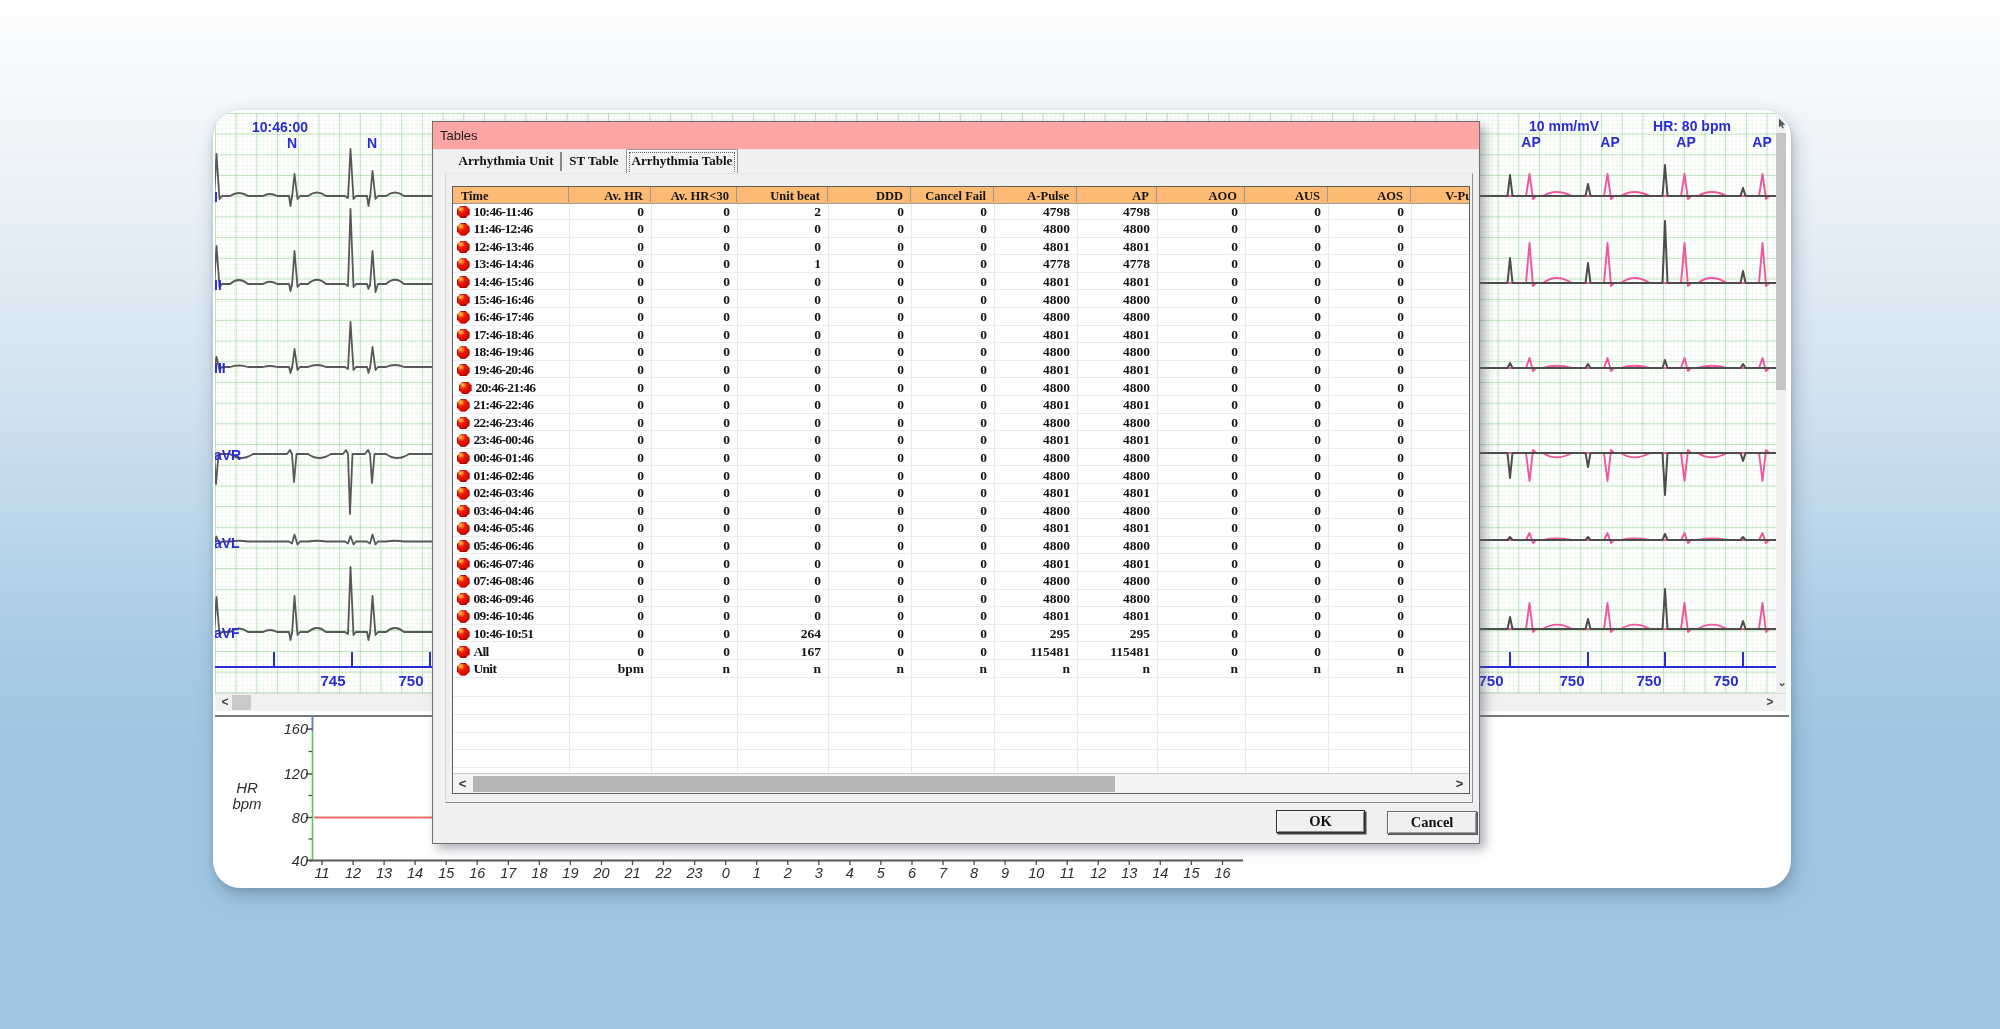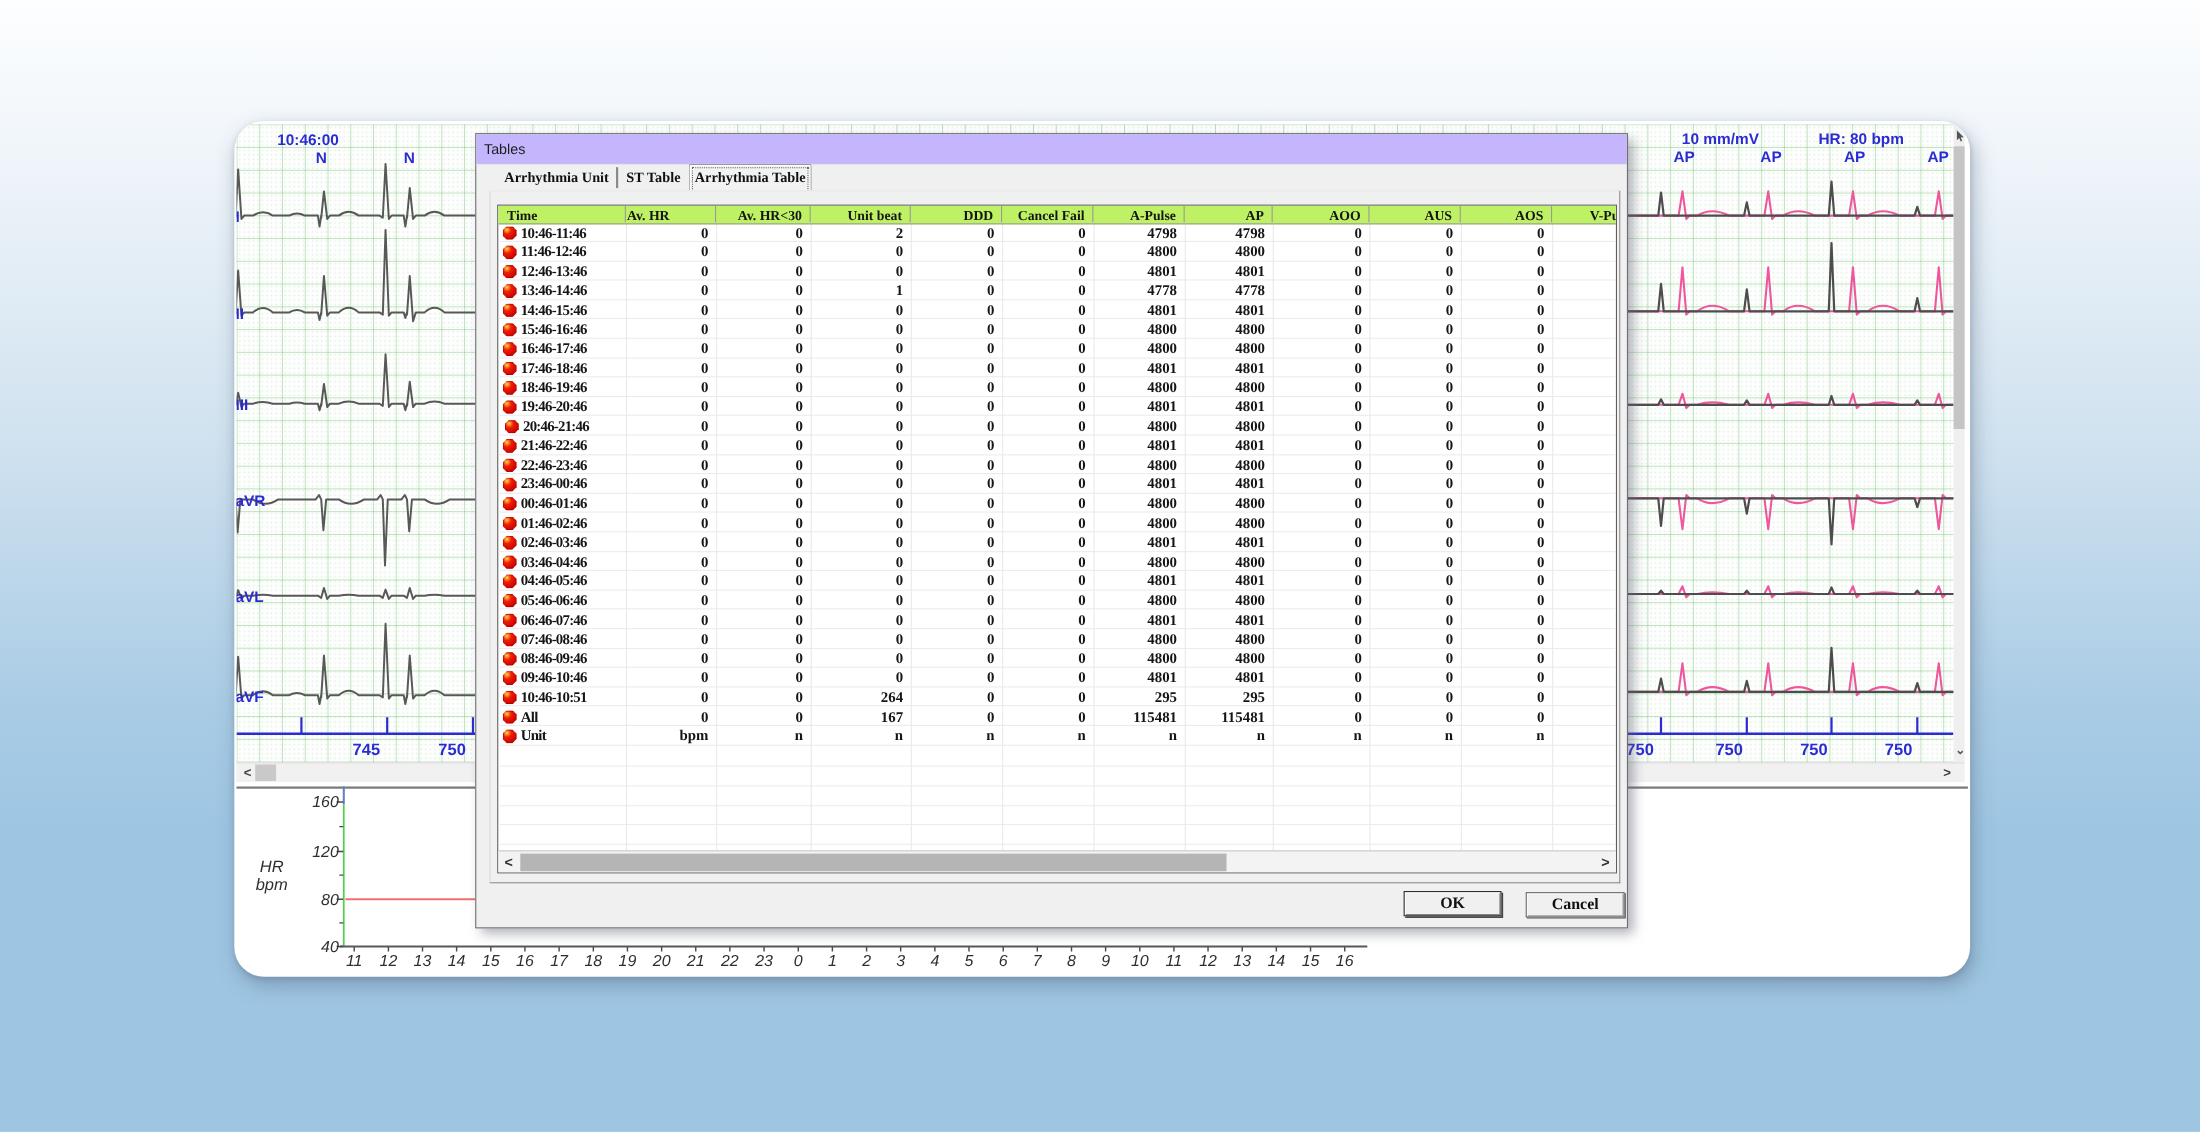--- a/index.html
+++ b/index.html
@@ -17,36 +17,36 @@
     background-position:0px 0px,0px 0px,1px 1px;}
   .vscroll{position:absolute;left:1563px;top:3.5px;width:10px;height:580px;background:#efefef;}
   .vthumb{position:absolute;left:0;top:20px;width:10px;height:257px;background:#c5c5c5;}
   .vbtn{position:absolute;left:0;width:12px;height:16px;color:#555;font-size:11px;line-height:15px;text-align:center;font-weight:bold;}
   .hscroll{position:absolute;left:2px;top:583.5px;width:1571px;height:17px;background:#f1f1f1;border-top:1px solid #dcdcdc;}
   .hthumb{position:absolute;left:17px;top:1px;width:19px;height:15px;background:#c9c9c9;}
   .harrow{position:absolute;top:0;width:16px;height:16px;color:#444;font-size:12px;line-height:16px;text-align:center;font-weight:bold;}
   .sep{position:absolute;left:2px;top:605.0px;width:1574px;height:2px;background:#787878;}
   .dlg{position:absolute;left:219px;top:11.5px;width:1046px;height:721px;background:#f0f0f0;
     border:1px solid #707070;box-shadow:5px 5px 10px rgba(95,100,115,.5);}
-  .dlgtitle{position:absolute;left:0;top:0;width:100%;height:27px;background:#c4b5fd;border-bottom:1px solid #e4e4e4;}
+  .dlgtitle{position:absolute;left:0;top:0;width:100%;height:27px;background:#fca5a5;border-bottom:1px solid #e4e4e4;}
   .dlgtitle span{position:absolute;left:7px;top:6px;font-size:13px;color:#1c1c1c;}
   .tab{position:absolute;top:29.0px;height:21px;font-family:"Liberation Serif",serif;
     font-weight:bold;font-size:13px;color:#111;text-align:center;line-height:20px;}
   .tabsel{position:absolute;left:193px;top:27.0px;width:110px;height:24px;
     background:#f2f2f2;border:1px solid #9a9a9a;border-bottom:none;border-radius:2px 2px 0 0;
     box-shadow:inset 1px 1px 0 #fff;}
   .tabsel .foc{position:absolute;left:2px;top:2px;right:2px;bottom:0;border:1px dotted #666;border-bottom:none;}
   .tabsep{position:absolute;left:127px;top:30.0px;width:2px;height:19px;background:#8a8a8a;}
   .frame{position:absolute;left:12px;top:51.0px;width:1026px;height:628px;
     background:#f0f0f0;border-top:1px solid #e8e8e8;border-left:1px solid #dadada;
     border-right:1px solid #8f8f8f;border-bottom:1px solid #8f8f8f;}
   .tbl{position:absolute;left:19px;top:63.5px;width:1016px;height:606px;
     background:#fff;border:1px solid #5f5f5f;overflow:hidden;
     font-family:"Liberation Serif",serif;font-weight:bold;font-size:13.5px;color:#151515;}
-  .thead{position:absolute;left:0;top:0;width:100%;height:16px;background:#bef264;border-bottom:1px solid #9a9a9a;}
+  .thead{position:absolute;left:0;top:0;width:100%;height:16px;background:#fdba74;border-bottom:1px solid #9a9a9a;}
   .hc{position:absolute;top:0;height:15px;line-height:18px;font-size:12.5px;border-right:1px solid #9a9a9a;
     box-sizing:border-box;overflow:hidden;white-space:nowrap;}
   .tgrid{position:absolute;left:0;top:0;width:100%;height:586px;overflow:hidden;}
   .tr{position:absolute;left:0;width:100%;height:17.6px;border-bottom:1px solid #ebebeb;box-sizing:border-box;}
   .tc{position:absolute;top:0;height:17.6px;line-height:17.6px;overflow:hidden;white-space:nowrap;}
   .num{text-align:right;}
   .time{padding-left:4px;letter-spacing:-0.7px;}
   .dot{display:inline-block;width:12.5px;height:12.5px;margin-right:4px;vertical-align:-2.5px;
     clip-path:polygon(30% 0,70% 0,100% 30%,100% 70%,70% 100%,30% 100%,0 70%,0 30%);
     background:radial-gradient(circle at 30% 25%,#ffdf6b 0%,#ff9b2d 9%,#ef1e07 30%,#c40000 78%,#9c0000 100%);box-shadow:inset 0 0 0 1px rgba(140,0,0,.5);}
@@ -584,21 +584,21 @@
           <div class="cline" style="left:458px"></div>
           <div class="cline" style="left:541px"></div>
           <div class="cline" style="left:624px"></div>
           <div class="cline" style="left:704px"></div>
           <div class="cline" style="left:792px"></div>
           <div class="cline" style="left:875px"></div>
           <div class="cline" style="left:958px"></div>
       </div>
       <div class="thead">
           <div class="hc" style="left:0px;width:116px;text-align:left;padding-left:8px">Time</div>
-          <div class="hc" style="left:117px;width:81px;text-align:left;padding-right:7px">Av. HR</div>
+          <div class="hc" style="left:117px;width:81px;text-align:right;padding-right:7px">Av. HR</div>
           <div class="hc" style="left:199px;width:85px;text-align:right;padding-right:7px">Av. HR&lt;30</div>
           <div class="hc" style="left:285px;width:90px;text-align:right;padding-right:7px">Unit beat</div>
           <div class="hc" style="left:376px;width:82px;text-align:right;padding-right:7px">DDD</div>
           <div class="hc" style="left:459px;width:82px;text-align:right;padding-right:7px">Cancel Fail</div>
           <div class="hc" style="left:542px;width:82px;text-align:right;padding-right:7px">A-Pulse</div>
           <div class="hc" style="left:625px;width:79px;text-align:right;padding-right:7px">AP</div>
           <div class="hc" style="left:705px;width:87px;text-align:right;padding-right:7px">AOO</div>
           <div class="hc" style="left:793px;width:82px;text-align:right;padding-right:7px">AUS</div>
           <div class="hc" style="left:876px;width:82px;text-align:right;padding-right:7px">AOS</div>
           <div class="hc" style="left:959px;width:82px;text-align:right;padding-right:7px">V-Pulse</div>

